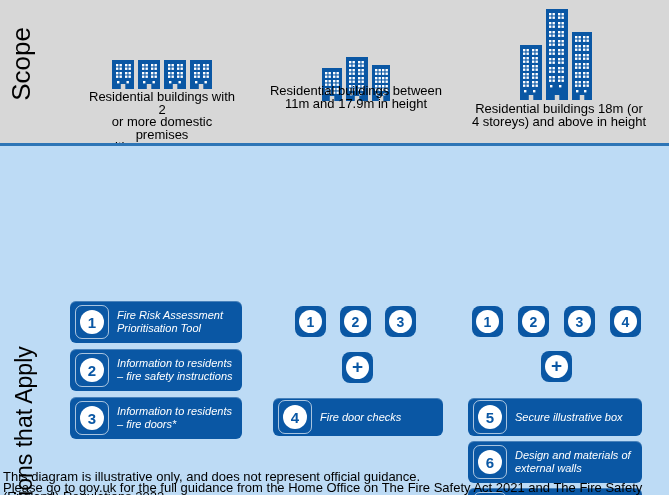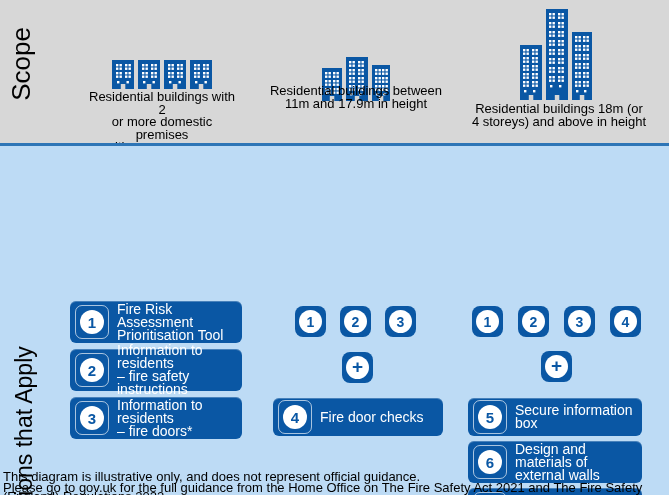--- a/index.html
+++ b/index.html
@@ -23,21 +23,21 @@
   .cap2{left:260px; top:85px; width:192px;}
   .cap3{left:460px; top:103px; width:198px;}
 
   
   .pbox{position:absolute; background:#0A57A4; border-radius:6px; display:flex; align-items:center;
         box-shadow:inset 0 1px 0 rgba(255,255,255,.25);}
   .pbox .nb{flex:0 0 auto; width:32px; height:32px; margin-left:5px; border:1px solid rgba(255,255,255,.65);
             border-radius:7px; display:flex; align-items:center; justify-content:center;}
   .nb-circle{width:24px; height:24px; background:#fff; border-radius:50%; display:flex; align-items:center;
              justify-content:center; font-weight:bold; font-size:15px; color:#0A57A4; font-style:normal;}
-  .pbox-text{color:#fff; font-size:14px; line-height:13px; margin-left:8px; white-space:pre-line;}
+  .pbox-text{color:#fff; font-size:11px; line-height:13px; margin-left:8px; white-space:pre-line;font-style:italic;}
 
   .col{position:absolute; display:flex; flex-direction:column;}
   .col1{left:70px; top:155px; width:172px; gap:6px;}
   .col1 .pbox{position:relative; width:172px; height:42px;}
   .col3{left:468px; top:252px; width:174px; gap:5px;}
   .col3 .pbox{position:relative; width:174px;}
   .h1{height:38px;} .h2{height:42px;}
   .box4{left:273px; top:252px; width:170px; height:38px;}
 
   
@@ -292,21 +292,21 @@
         <i class="nb-circle">
           <span class="plus-glyph">+</span>
         </i>
       </span>
 
     <div class="col col3">
       <div class="pbox h1">
         <span class="nb">
             <i class="nb-circle">5</i>
           </span>
-        <span class="pbox-text">Secure information box</span>
+        <span class="pbox-text">Secure illustrative box</span>
       </div>
       <div class="pbox h2">
         <span class="nb">
             <i class="nb-circle">6</i>
           </span>
         <span class="pbox-text">Design and materials of
 external walls</span>
       </div>
       <div class="pbox h2">
         <span class="nb"></span>

